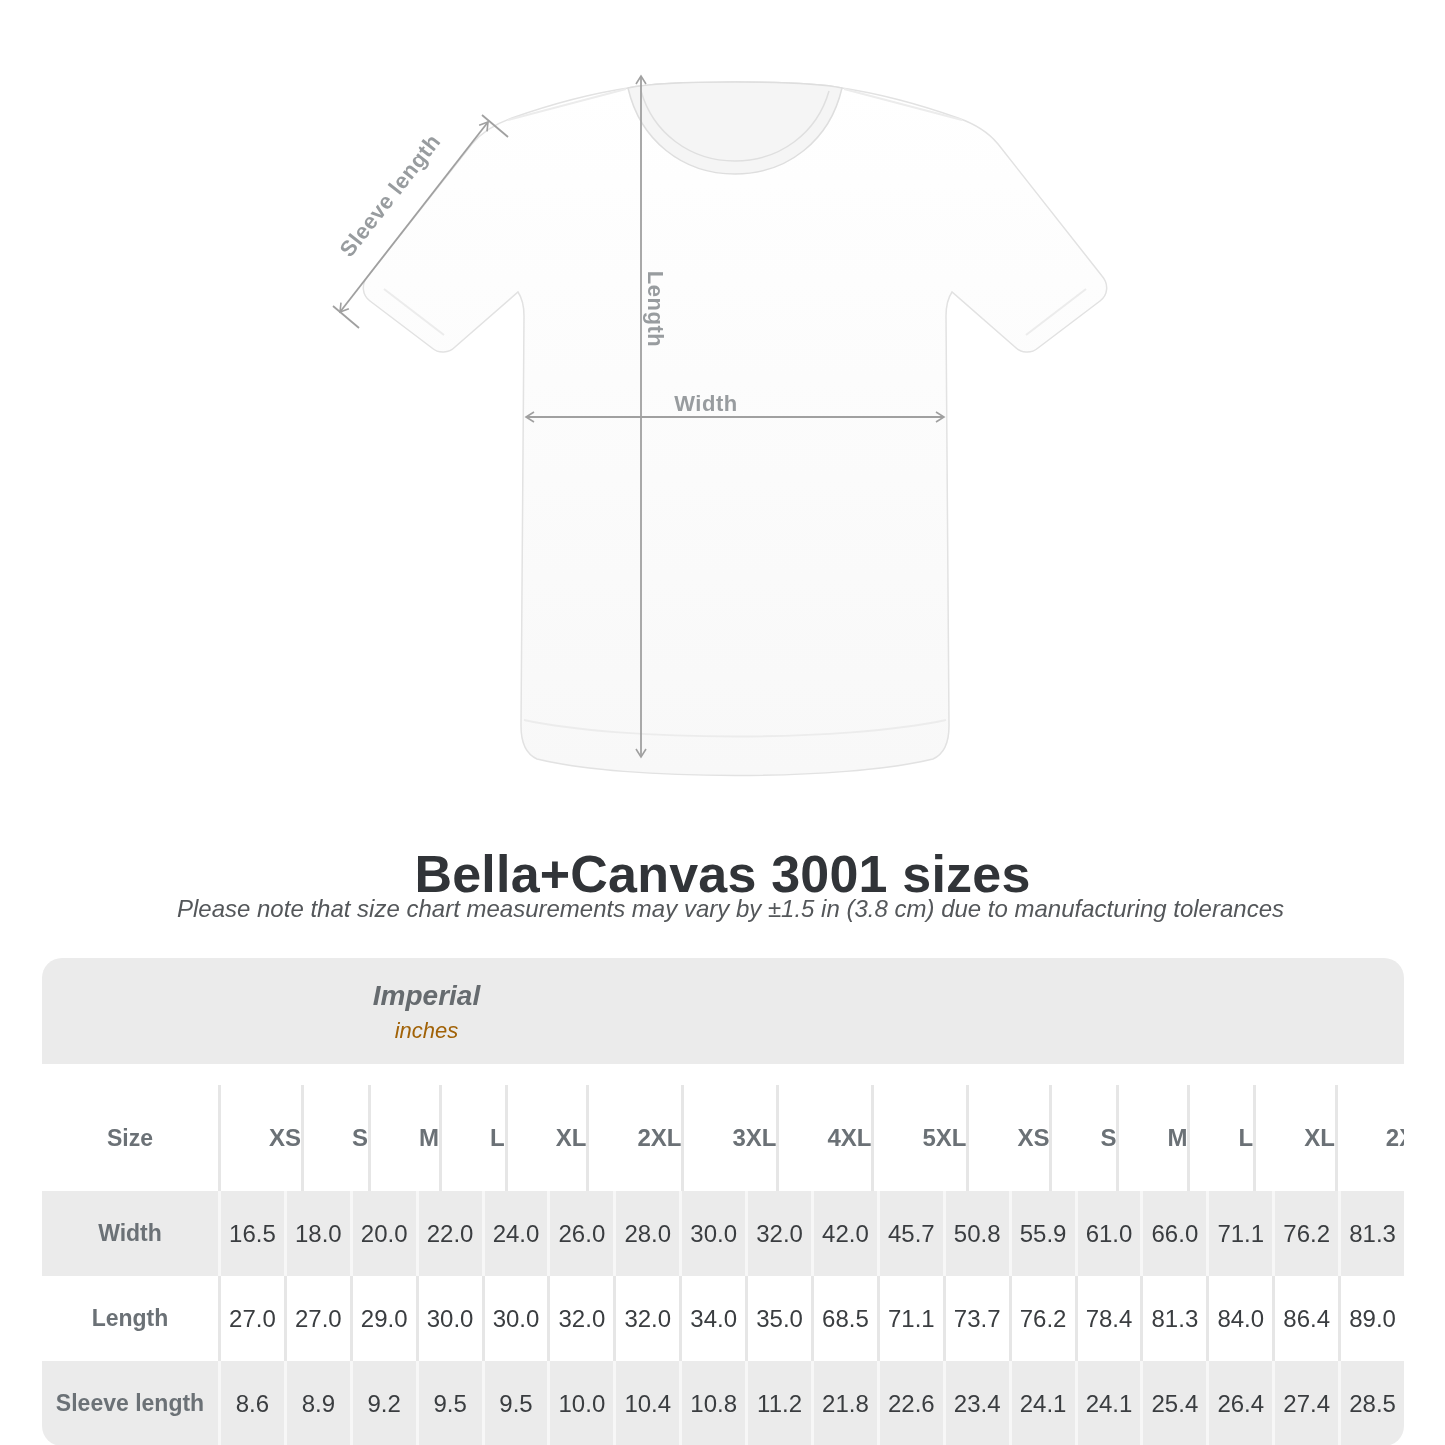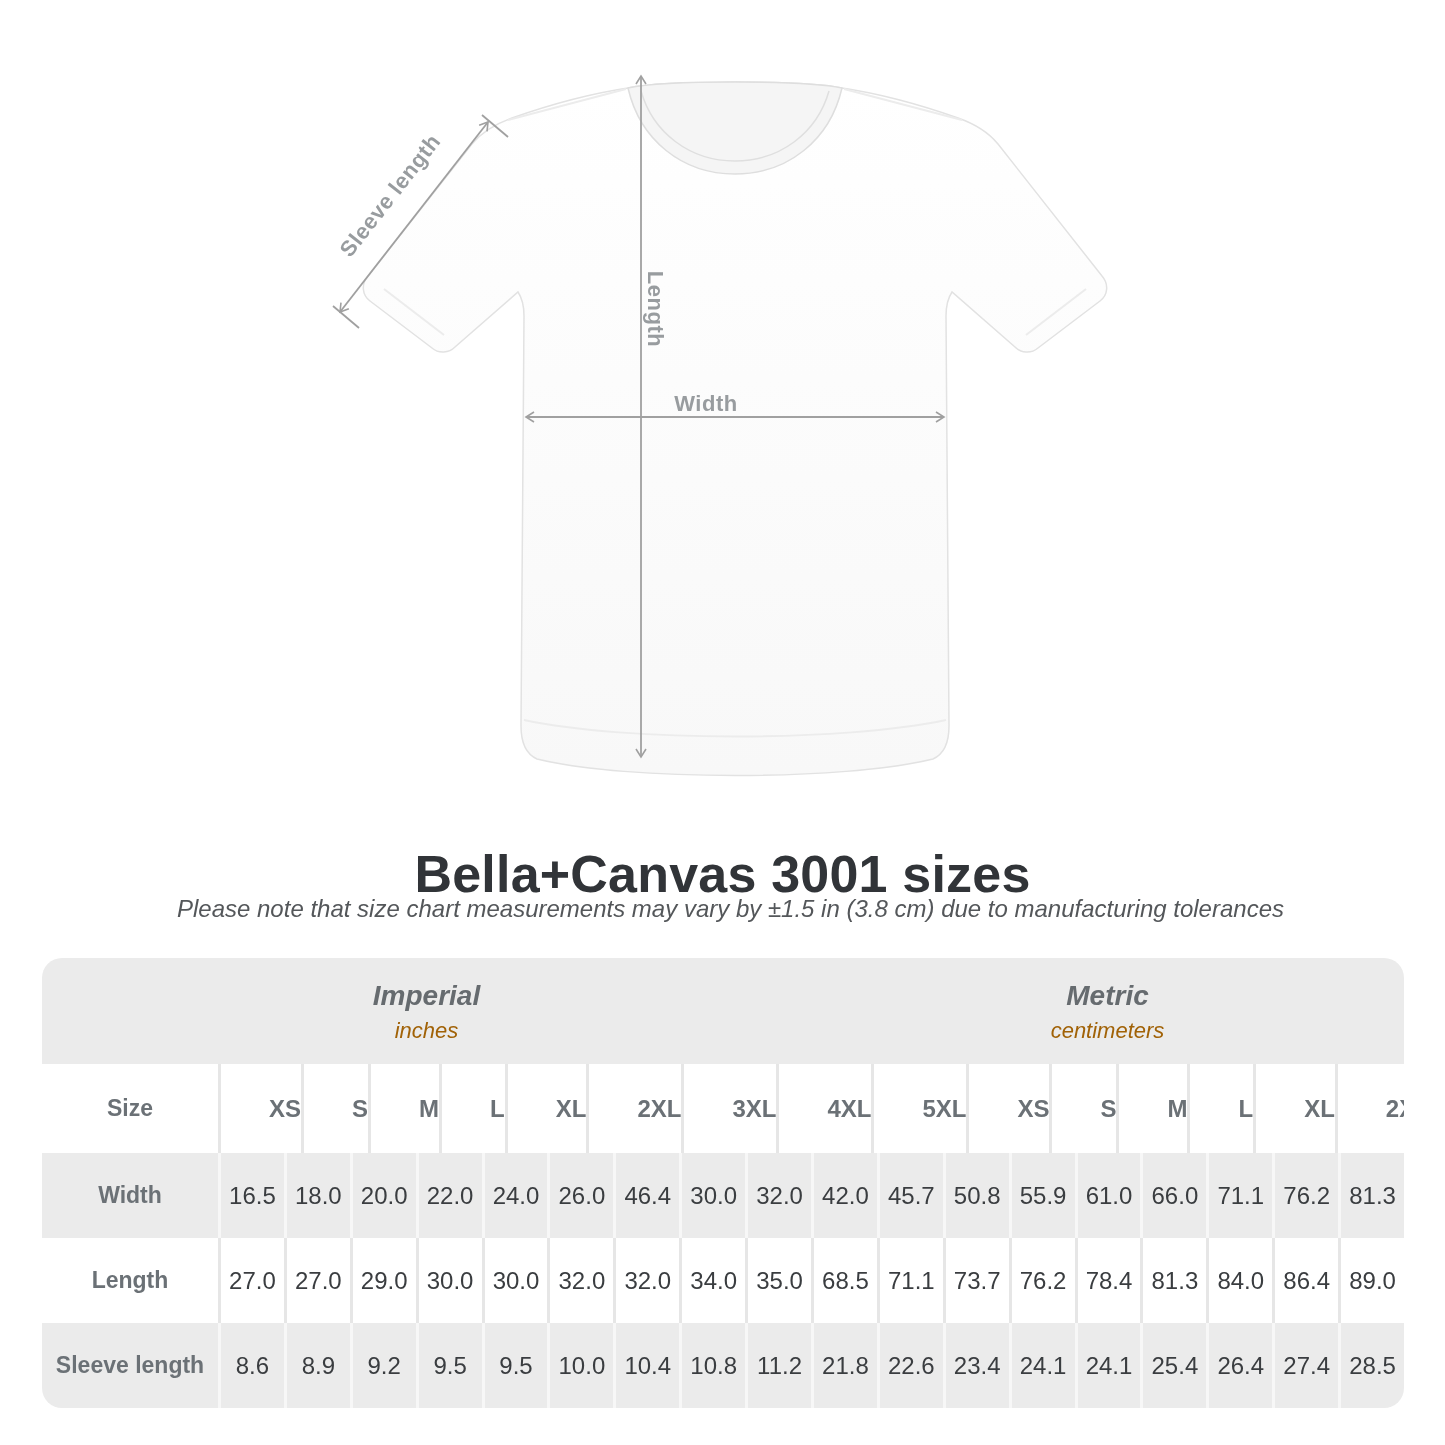--- a/index.html
+++ b/index.html
@@ -47,21 +47,21 @@
     display:flex; flex-direction:column; align-items:center; justify-content:center;
     gap:6px; padding-top:2px;
   }
   .band-group.imperial { grid-column:1 / 11; }
   .band-group.metric   { grid-column:11 / 20; }
   .group-name {
     font-weight:bold; font-style:italic; font-size:28px; color:#666b6f;
   }
   .group-unit { font-style:italic; font-size:22px; color:#a16207; }
 
-  .trow.sizes { background:#ffffff; height:89px; }
+  .trow.sizes { background:#ffffff; height:106px;margin-top:21px; }
   .trow.data  { height:85px; }
   .trow.gray  { background:#ebebeb; }
   .trow.white { background:#ffffff; }
 
   .cell {
     display:flex; align-items:center; justify-content:center;
     font-size:24px; color:#3a3d40;
   }
   .cell.hdr, .cell.rowlabel { font-weight:bold; color:#6b7176; }
   .cell.rowlabel { font-size:23px; }
@@ -143,24 +143,20 @@
 
 <h1 class="page-title">Bella+Canvas 3001 sizes</h1>
 <p class="page-subtitle">Please note that size chart measurements may vary by ±1.5 in (3.8 cm) due to manufacturing tolerances</p>
 
 <div class="size-table">
   <div class="trow band">
     <div class="band-group imperial">
       <div class="group-name">Imperial</div>
       <div class="group-unit">inches</div>
     </div>
-    <div class="band-group metric">
-      <div class="group-name">Metric</div>
-      <div class="group-unit">centimeters</div>
-    </div>
   </div>
   <div id="table-rows">
       <div class="trow sizes">
         <div class="cell rowlabel">Size</div>
         <div class="cell hdr">XS</div>
         <div class="cell hdr">S</div>
         <div class="cell hdr">M</div>
         <div class="cell hdr">L</div>
         <div class="cell hdr">XL</div>
         <div class="cell hdr">2XL</div>
@@ -178,21 +174,21 @@
         <div class="cell hdr">5XL</div>
       </div>
       <div class="trow data gray">
         <div class="cell rowlabel">Width</div>
         <div class="cell val">16.5</div>
         <div class="cell val">18.0</div>
         <div class="cell val">20.0</div>
         <div class="cell val">22.0</div>
         <div class="cell val">24.0</div>
         <div class="cell val">26.0</div>
-        <div class="cell val">46.4</div>
+        <div class="cell val">28.0</div>
         <div class="cell val">30.0</div>
         <div class="cell val">32.0</div>
         <div class="cell val">42.0</div>
         <div class="cell val">45.7</div>
         <div class="cell val">50.8</div>
         <div class="cell val">55.9</div>
         <div class="cell val">61.0</div>
         <div class="cell val">66.0</div>
         <div class="cell val">71.1</div>
         <div class="cell val">76.2</div>

